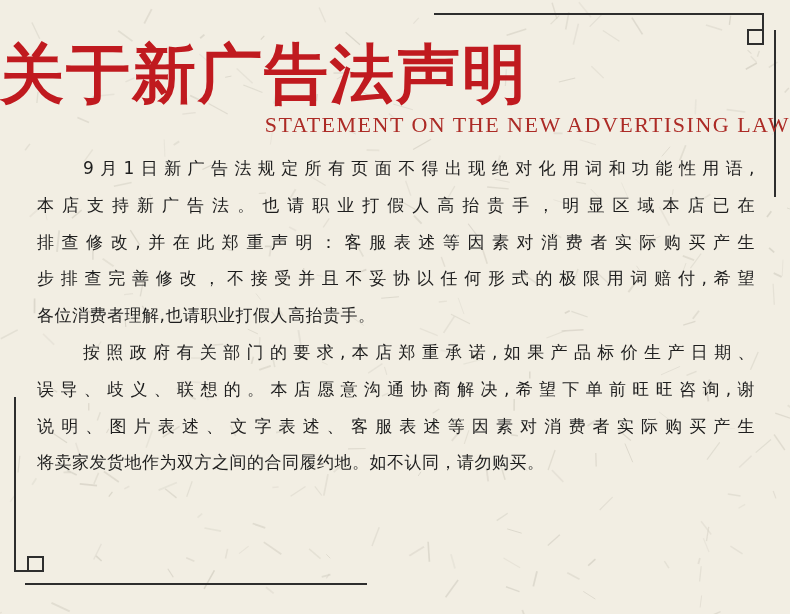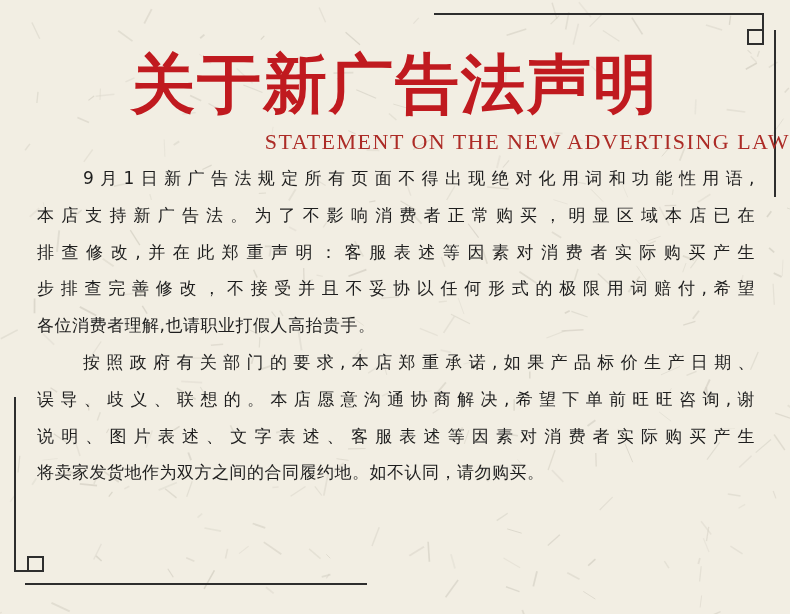--- a/index.html
+++ b/index.html
@@ -12,23 +12,22 @@
     font-family: "DejaVu Sans", sans-serif;
   }
   .texture-svg, .deco-svg {
     position: absolute;
     left: 0; top: 0;
     width: 790px; height: 614px;
     pointer-events: none;
   }
   .content { position: relative; }
   .title {
-    margin: 10px;
+    margin: 0;
     padding-top: 40px;
-    text-align: center;
     font-size: 64px;
     line-height: 1.08;
     font-weight: bold;
     letter-spacing: 2px;
     color: #c01a1f;
     font-family: "DejaVu Sans", sans-serif;
   }
   .subtitle {
     margin-top: 3px;
     text-align: right;
@@ -355,21 +354,21 @@
       <path d="M25,584 L367,584"></path>
     </g>
   </svg>
 
   <div class="content">
     <h1 class="title">关于新广告法声明</h1>
     <div class="subtitle">STATEMENT ON THE NEW ADVERTISING LAW</div>
 
     <div class="bodytext">
       <div class="line justify indent">9月1日新广告法规定所有页面不得出现绝对化用词和功能性用语,</div>
-      <div class="line justify">本店支持新广告法。为了不影响消费者正常购买，明显区域本店已在</div>
+      <div class="line justify">本店支持新广告法。也请职业打假人高抬贵手，明显区域本店已在</div>
       <div class="line justify">排查修改,并在此郑重声明：客服表述等因素对消费者实际购买产生</div>
       <div class="line justify">步排查完善修改，不接受并且不妥协以任何形式的极限用词赔付,希望</div>
       <div class="line">各位消费者理解,也请职业打假人高抬贵手。</div>
       <div class="line justify indent">按照政府有关部门的要求,本店郑重承诺,如果产品标价生产日期、</div>
       <div class="line justify">误导、歧义、联想的。本店愿意沟通协商解决,希望下单前旺旺咨询,谢</div>
       <div class="line justify">说明、图片表述、文字表述、客服表述等因素对消费者实际购买产生</div>
       <div class="line">将卖家发货地作为双方之间的合同履约地。如不认同，请勿购买。</div>
     </div>
   </div>
 

